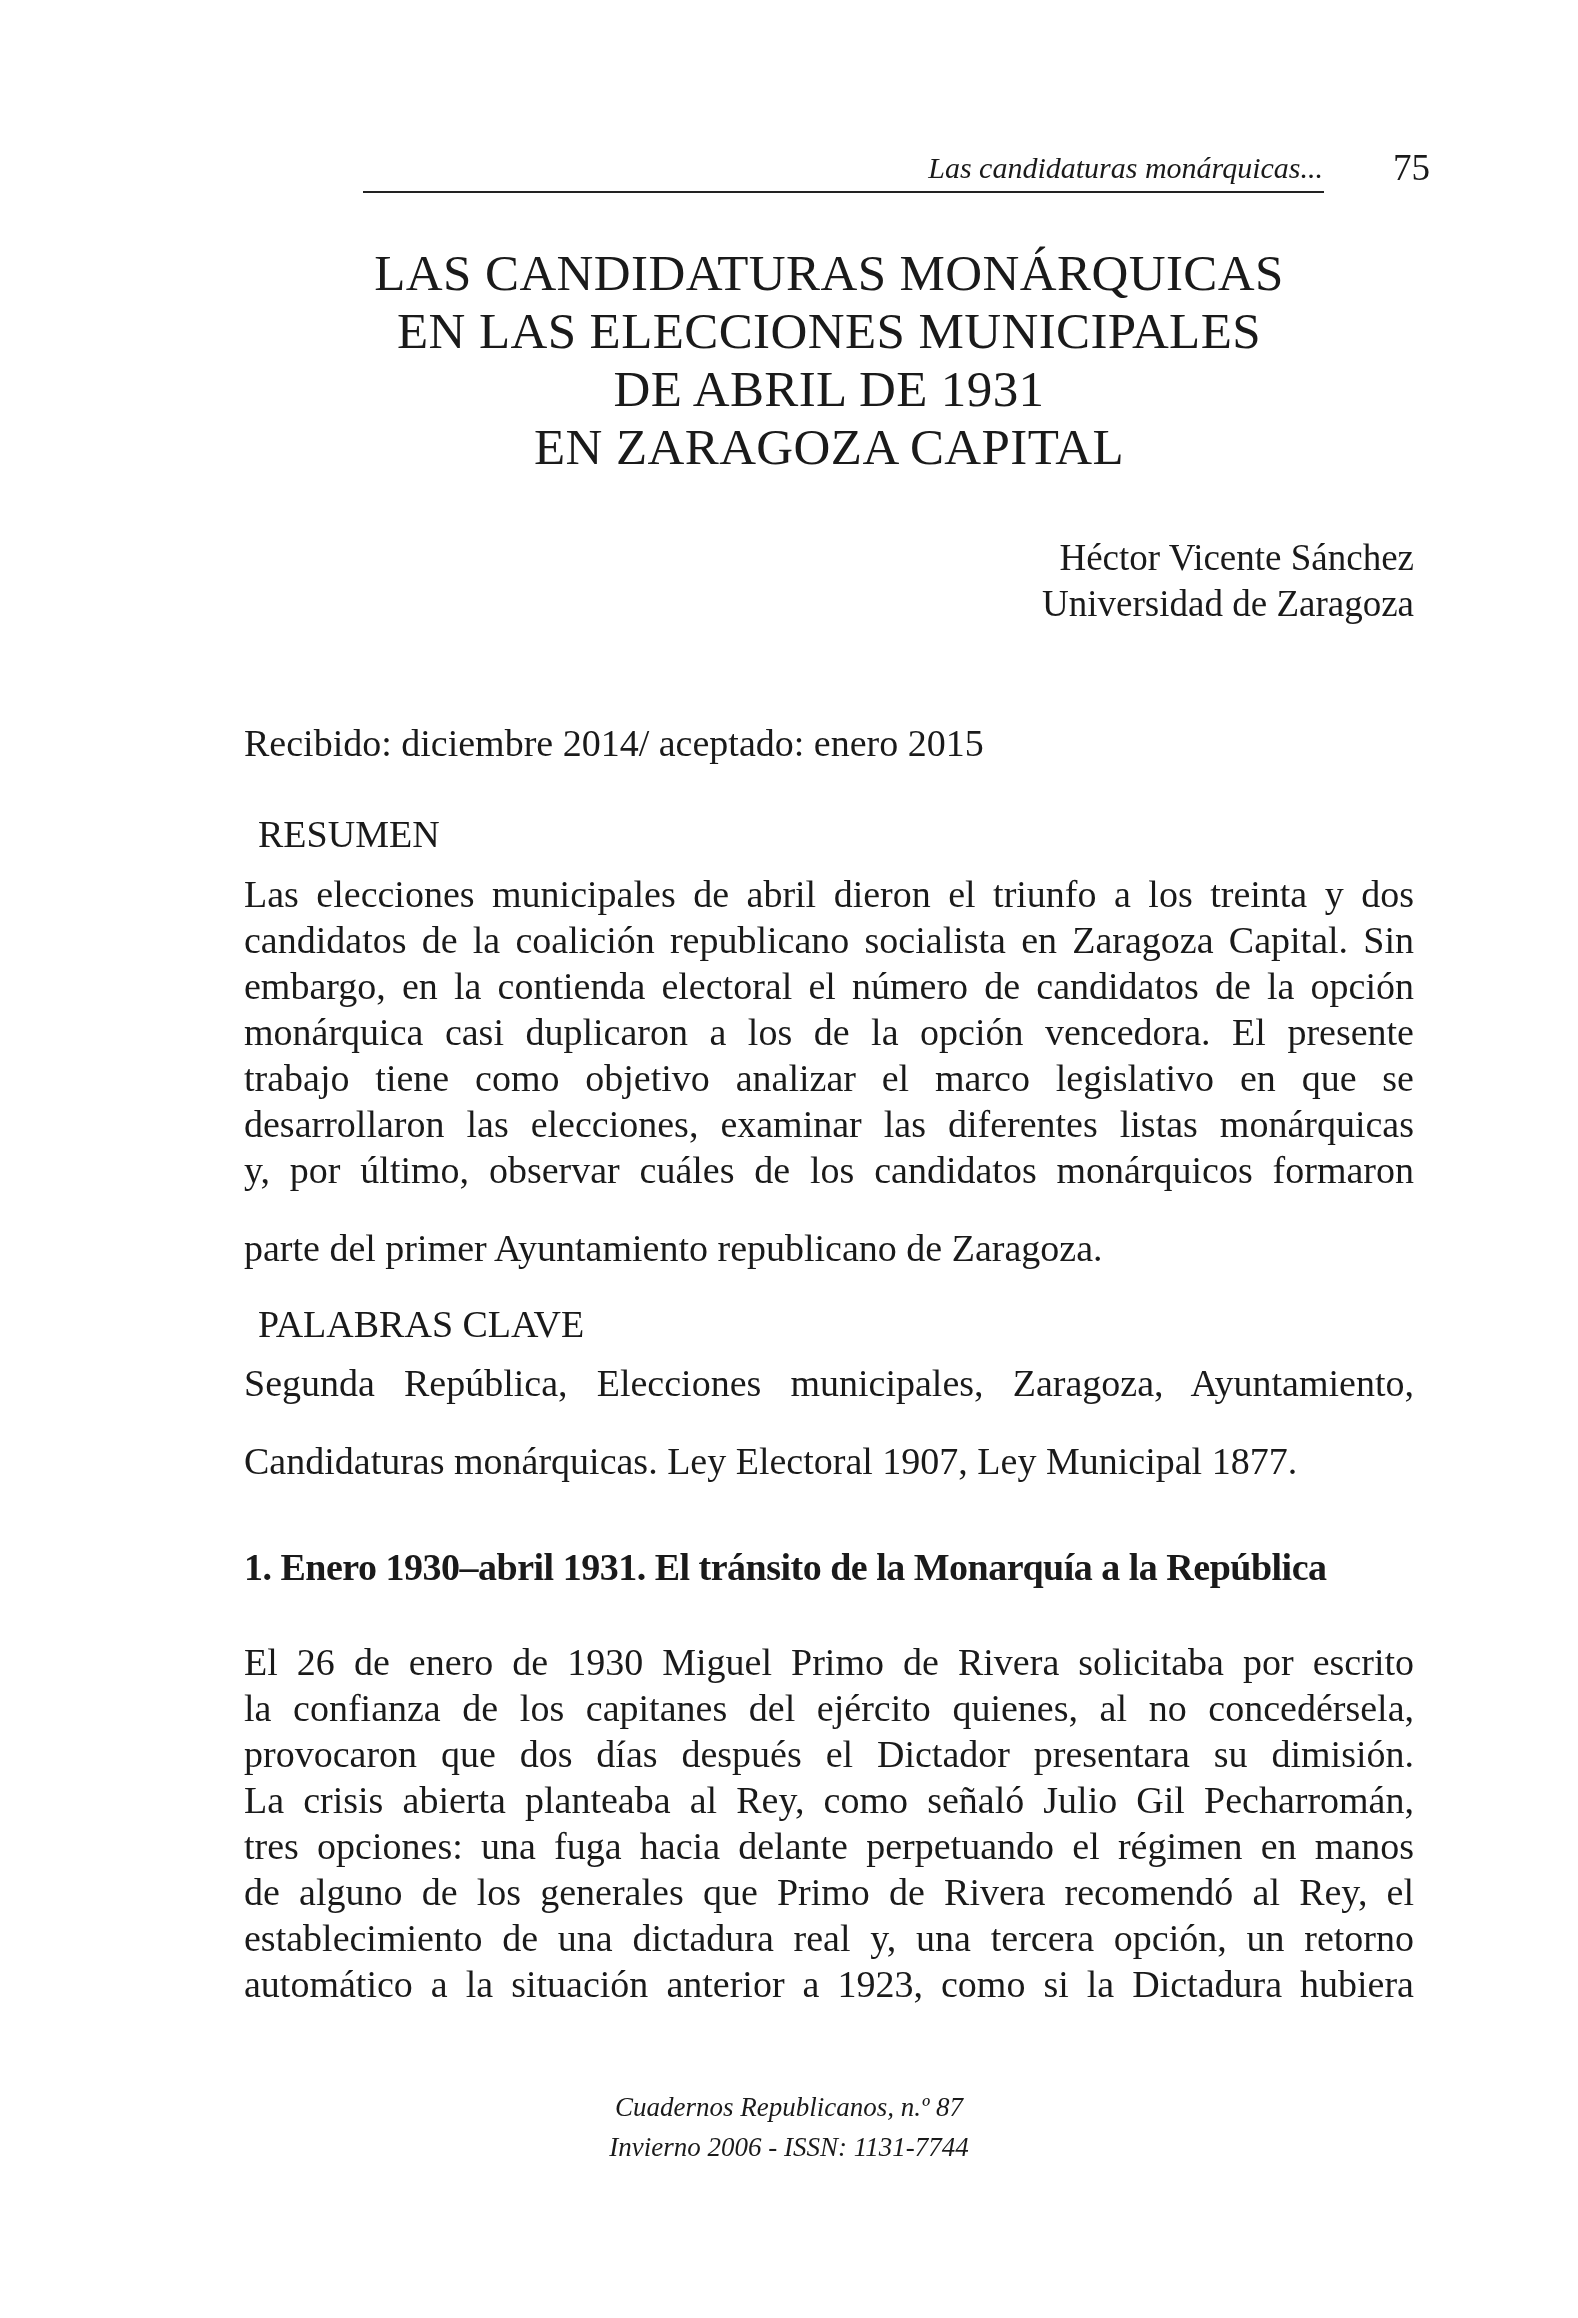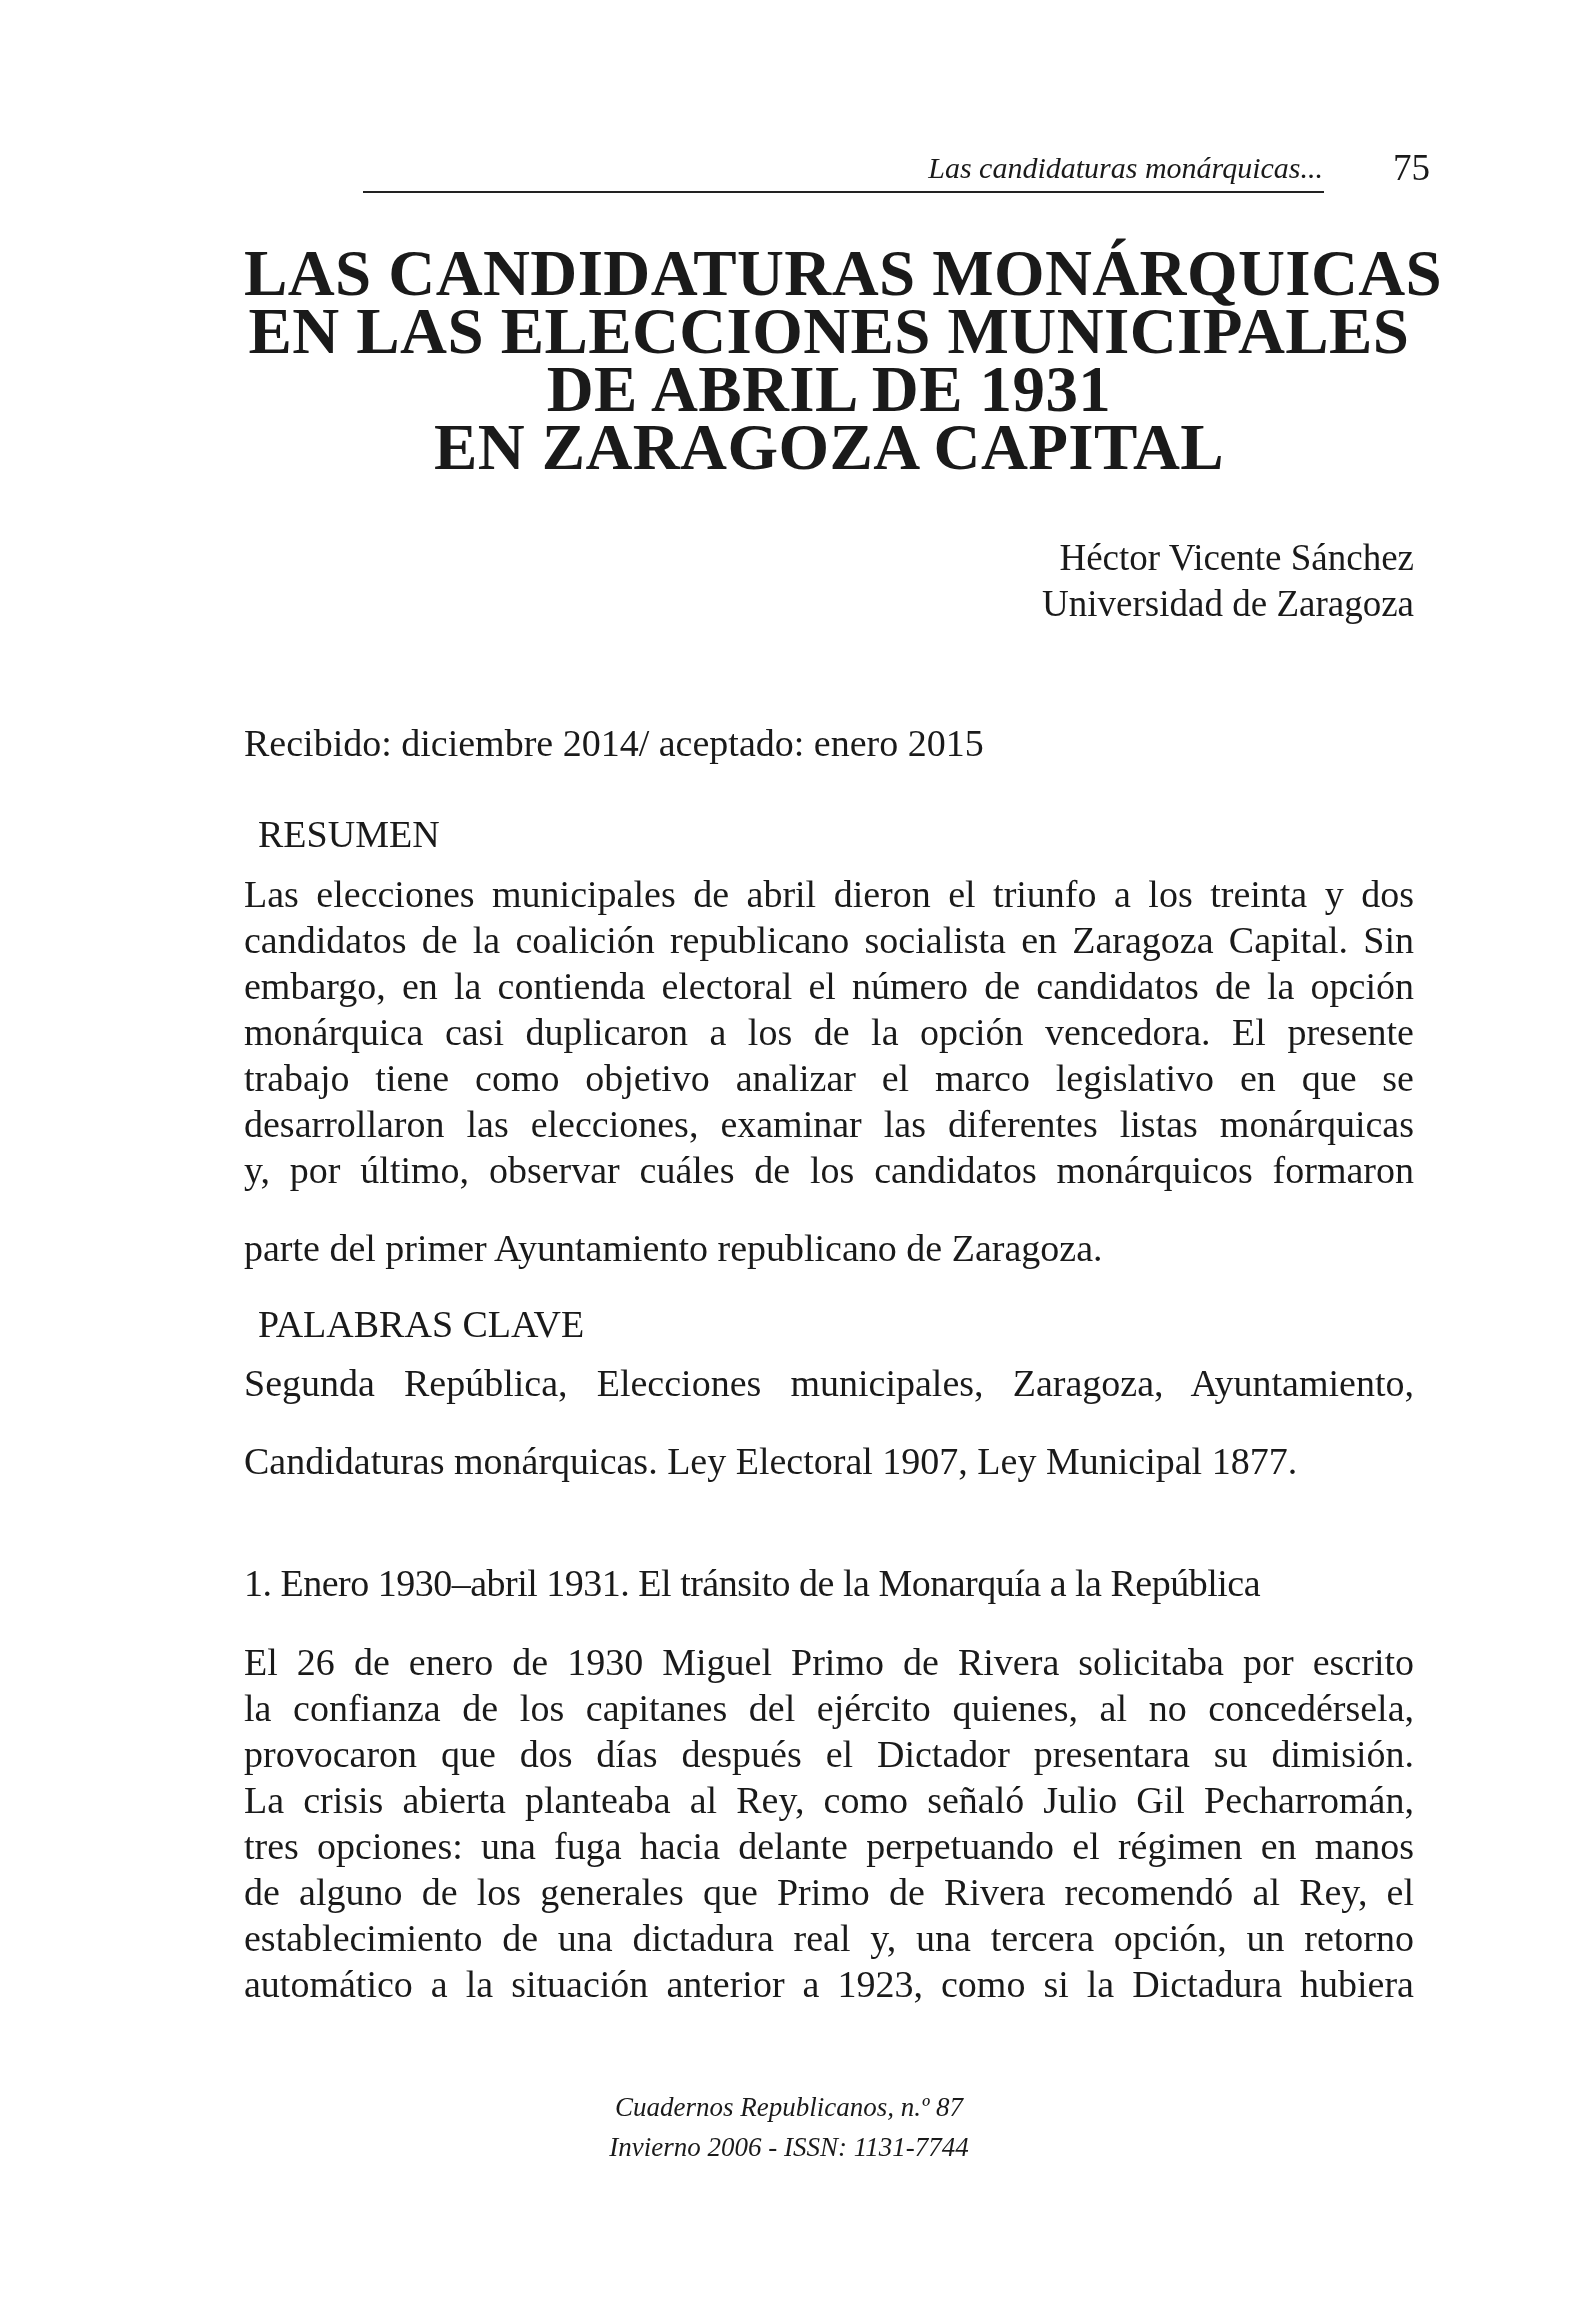--- a/index.html
+++ b/index.html
@@ -3,35 +3,35 @@
 <meta charset="utf-8">
 <style>
   html, body { margin:0; padding:0; background:#ffffff; }
   body { width:1578px; height:2319px; position:relative; overflow:hidden;
          font-family:"Liberation Serif", "DejaVu Serif", serif; color:#1a1a1a; }
   .abs { position:absolute; }
   .running-head { left:363px; width:960px; top:147px; text-align:right;
                   font-style:italic; font-size:30px; line-height:42px; }
   .head-rule { left:363px; width:961px; top:191px; height:0; border-top:2.5px solid #222; }
   .page-num { left:1370px; width:60px; top:147px; text-align:right; font-size:37px; line-height:42px; }
-  .title { left:244px; width:1170px; top:244px; text-align:center; font-weight:bold;
-           font-size:65px; line-height:58px; letter-spacing:0.4px; }
+  .title { left:244px; width:1170px; top:244px; text-align:center; font-weight:normal;
+           font-size:51px; line-height:58px; letter-spacing:0.4px; }
   .title div { white-space:nowrap; }
   .author { left:752px; width:662px; top:535px; text-align:right; font-size:37px; line-height:46px; }
   .col { left:244px; width:1170px; }
   .txt { font-size:38px; line-height:46px; }
   .justline { display:block; text-align:justify; text-align-last:justify; white-space:nowrap; }
   .lastline { display:block; white-space:nowrap;margin-top:32px; }
   .received { top:720px; }
   .label { font-size:38px; line-height:45px;margin-left:14px; }
   .resumen-label { top:812px; }
   .resumen-body { top:871px; }
   .kw-label { top:1302px; }
   .kw-body { top:1360px; }
-  .section-head { top:1544px; font-weight:normal; font-size:38px; line-height:47px; letter-spacing:-0.5px; white-space:nowrap;margin-top:16px; }
+  .section-head { top:1544px; font-weight:bold; font-size:38px; line-height:47px; letter-spacing:-0.5px; white-space:nowrap; }
   .body-text { top:1639px; }
   .footer { left:0; width:1578px; top:2087px; text-align:center; font-style:italic; font-size:27px; line-height:40px; }
 </style>
 </head>
 <body>
 
 <div class="abs running-head">Las candidaturas monárquicas...</div>
 <div class="abs page-num">75</div>
 <div class="abs head-rule"></div>
 

